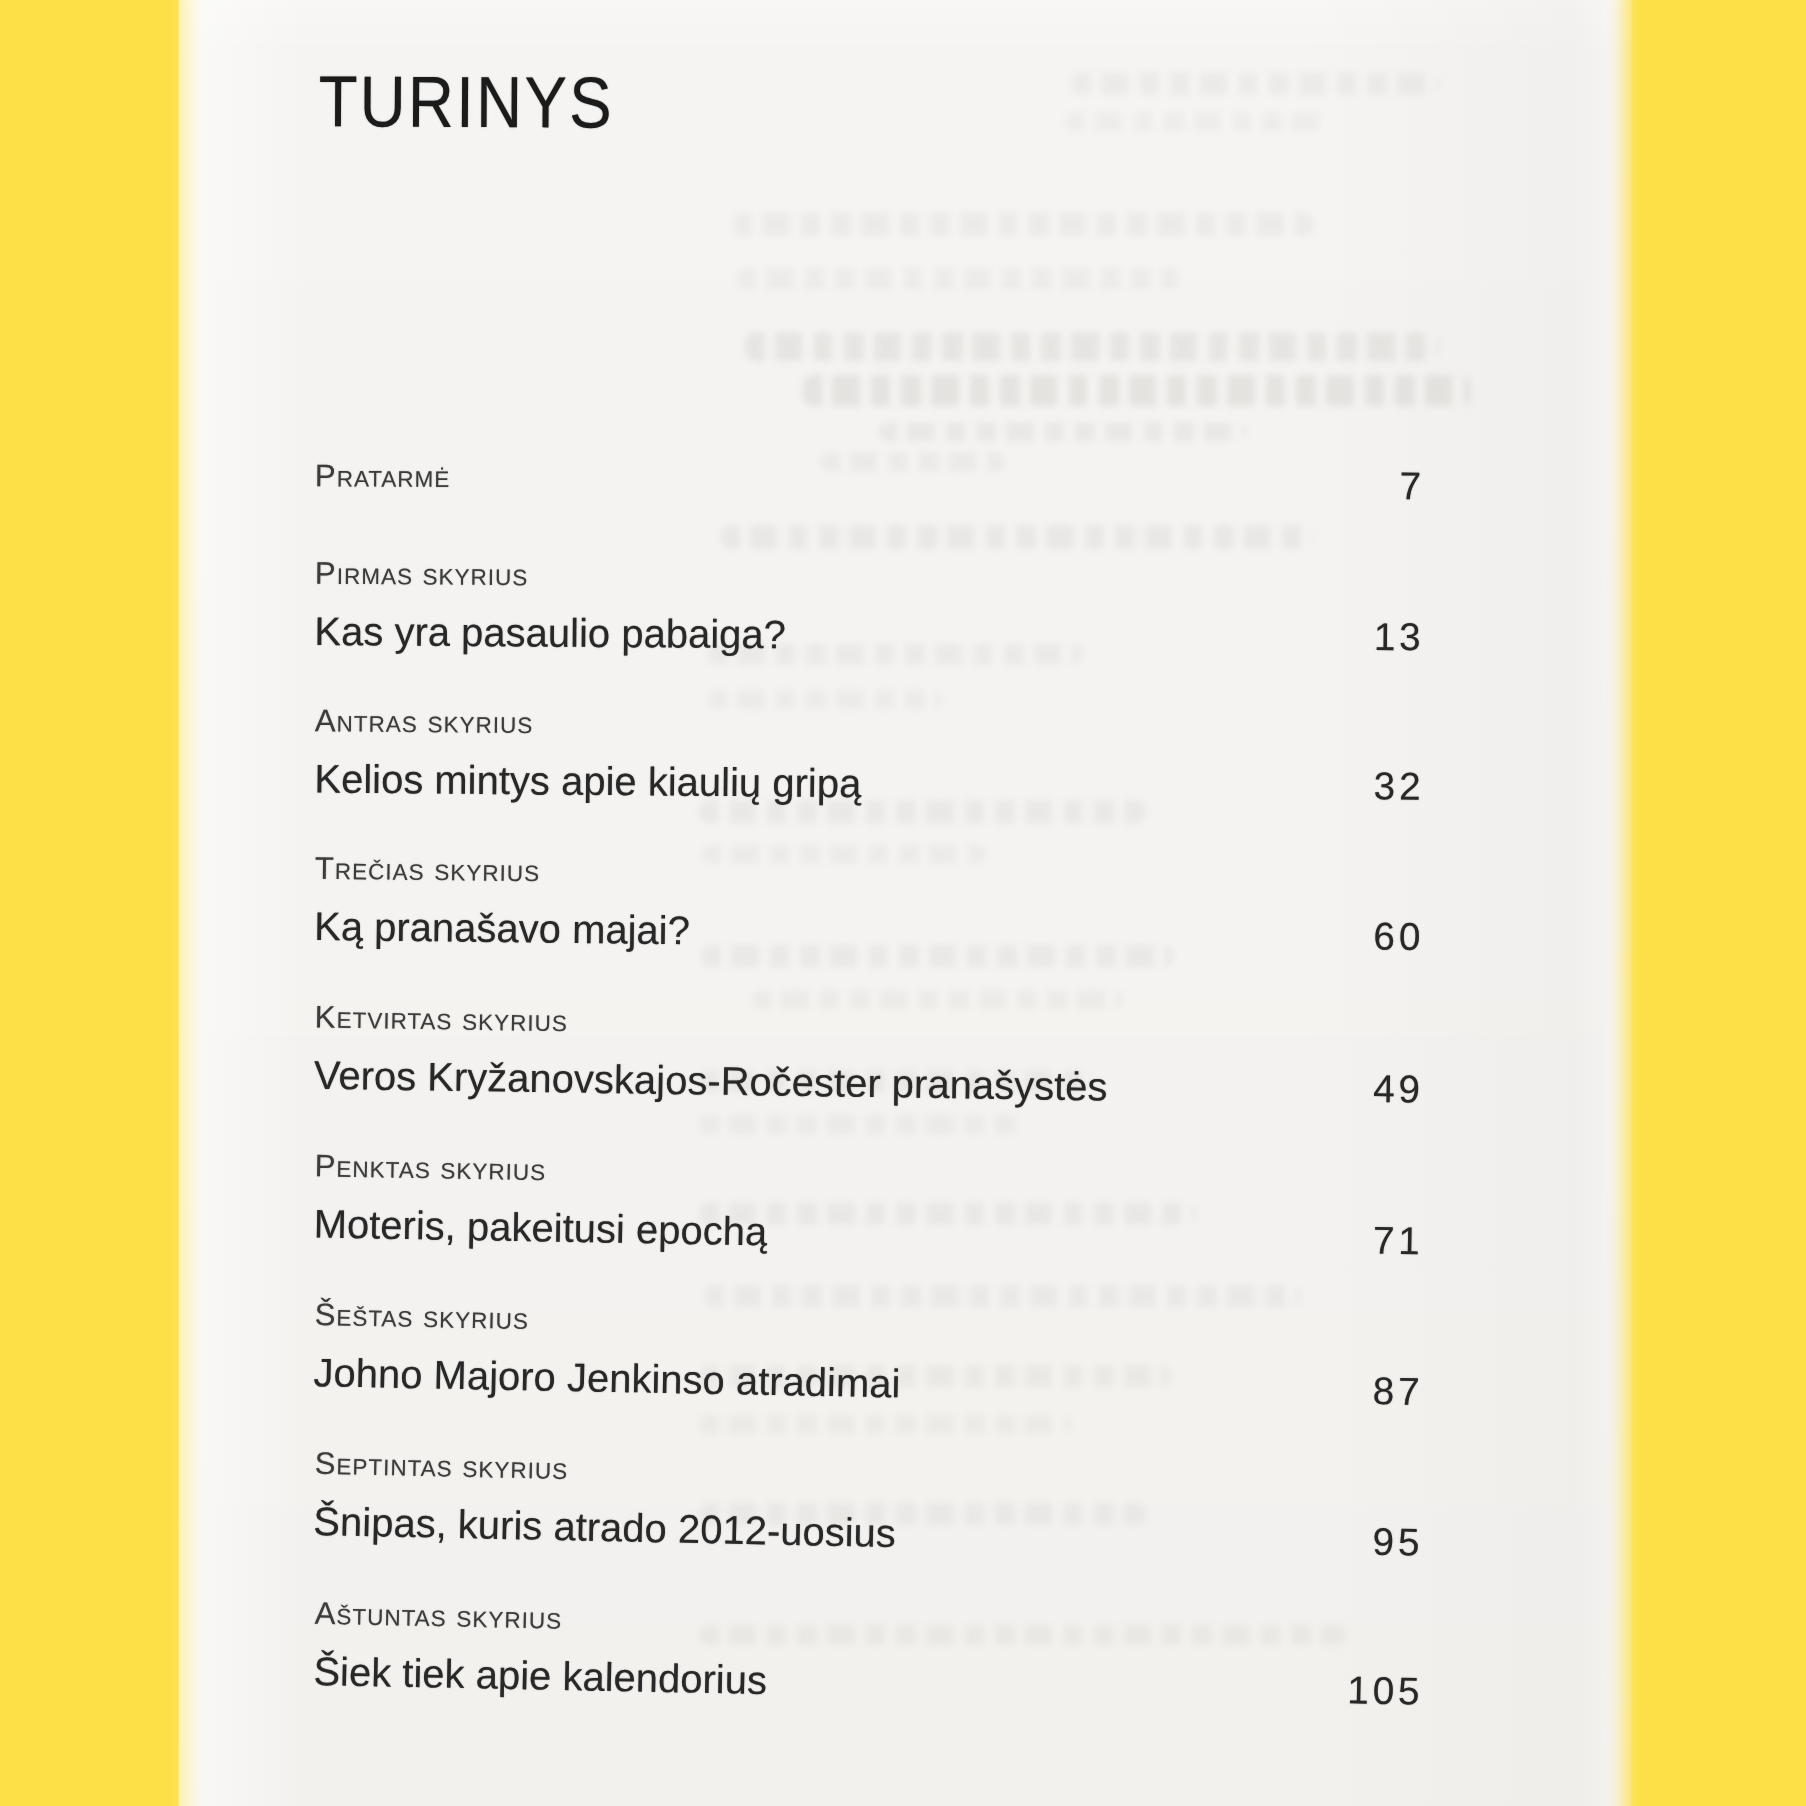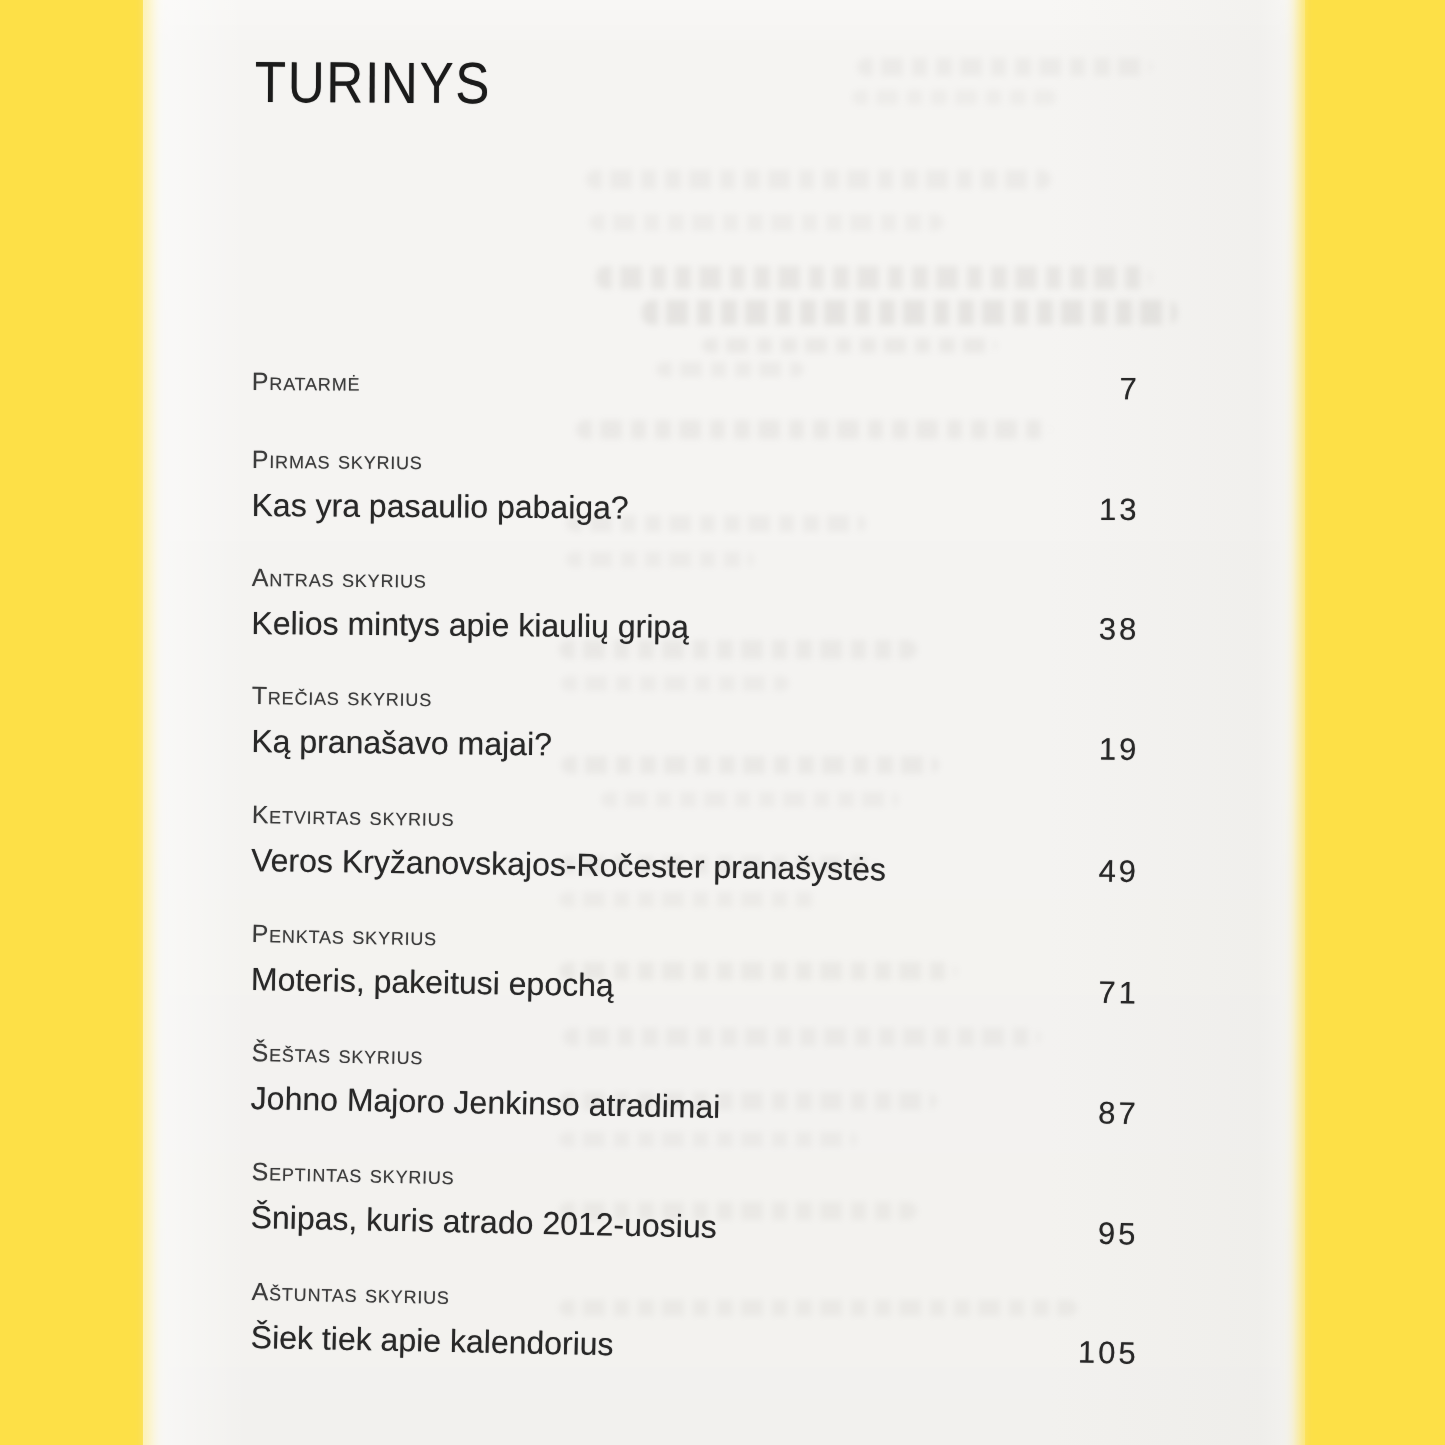--- a/index.html
+++ b/index.html
@@ -95,29 +95,29 @@
       <div class="e-row">
         <span class="e-title">Kas yra pasaulio pabaiga?</span>
         <span class="e-num">13</span>
       </div>
     </div>
 
     <div class="entry" style="top:562px; transform:rotate(0.50deg);">
       <div class="e-heading">Antras skyrius</div>
       <div class="e-row">
         <span class="e-title">Kelios mintys apie kiaulių gripą</span>
-        <span class="e-num">38</span>
+        <span class="e-num">32</span>
       </div>
     </div>
 
     <div class="entry" style="top:680px; transform:rotate(0.65deg);">
       <div class="e-heading">Trečias skyrius</div>
       <div class="e-row">
         <span class="e-title">Ką pranašavo majai?</span>
-        <span class="e-num">19</span>
+        <span class="e-num">60</span>
       </div>
     </div>
 
     <div class="entry" style="top:799px; transform:rotate(0.85deg);">
       <div class="e-heading">Ketvirtas skyrius</div>
       <div class="e-row">
         <span class="e-title">Veros Kryžanovskajos-Ročester pranašystės</span>
         <span class="e-num">49</span>
       </div>
     </div>

